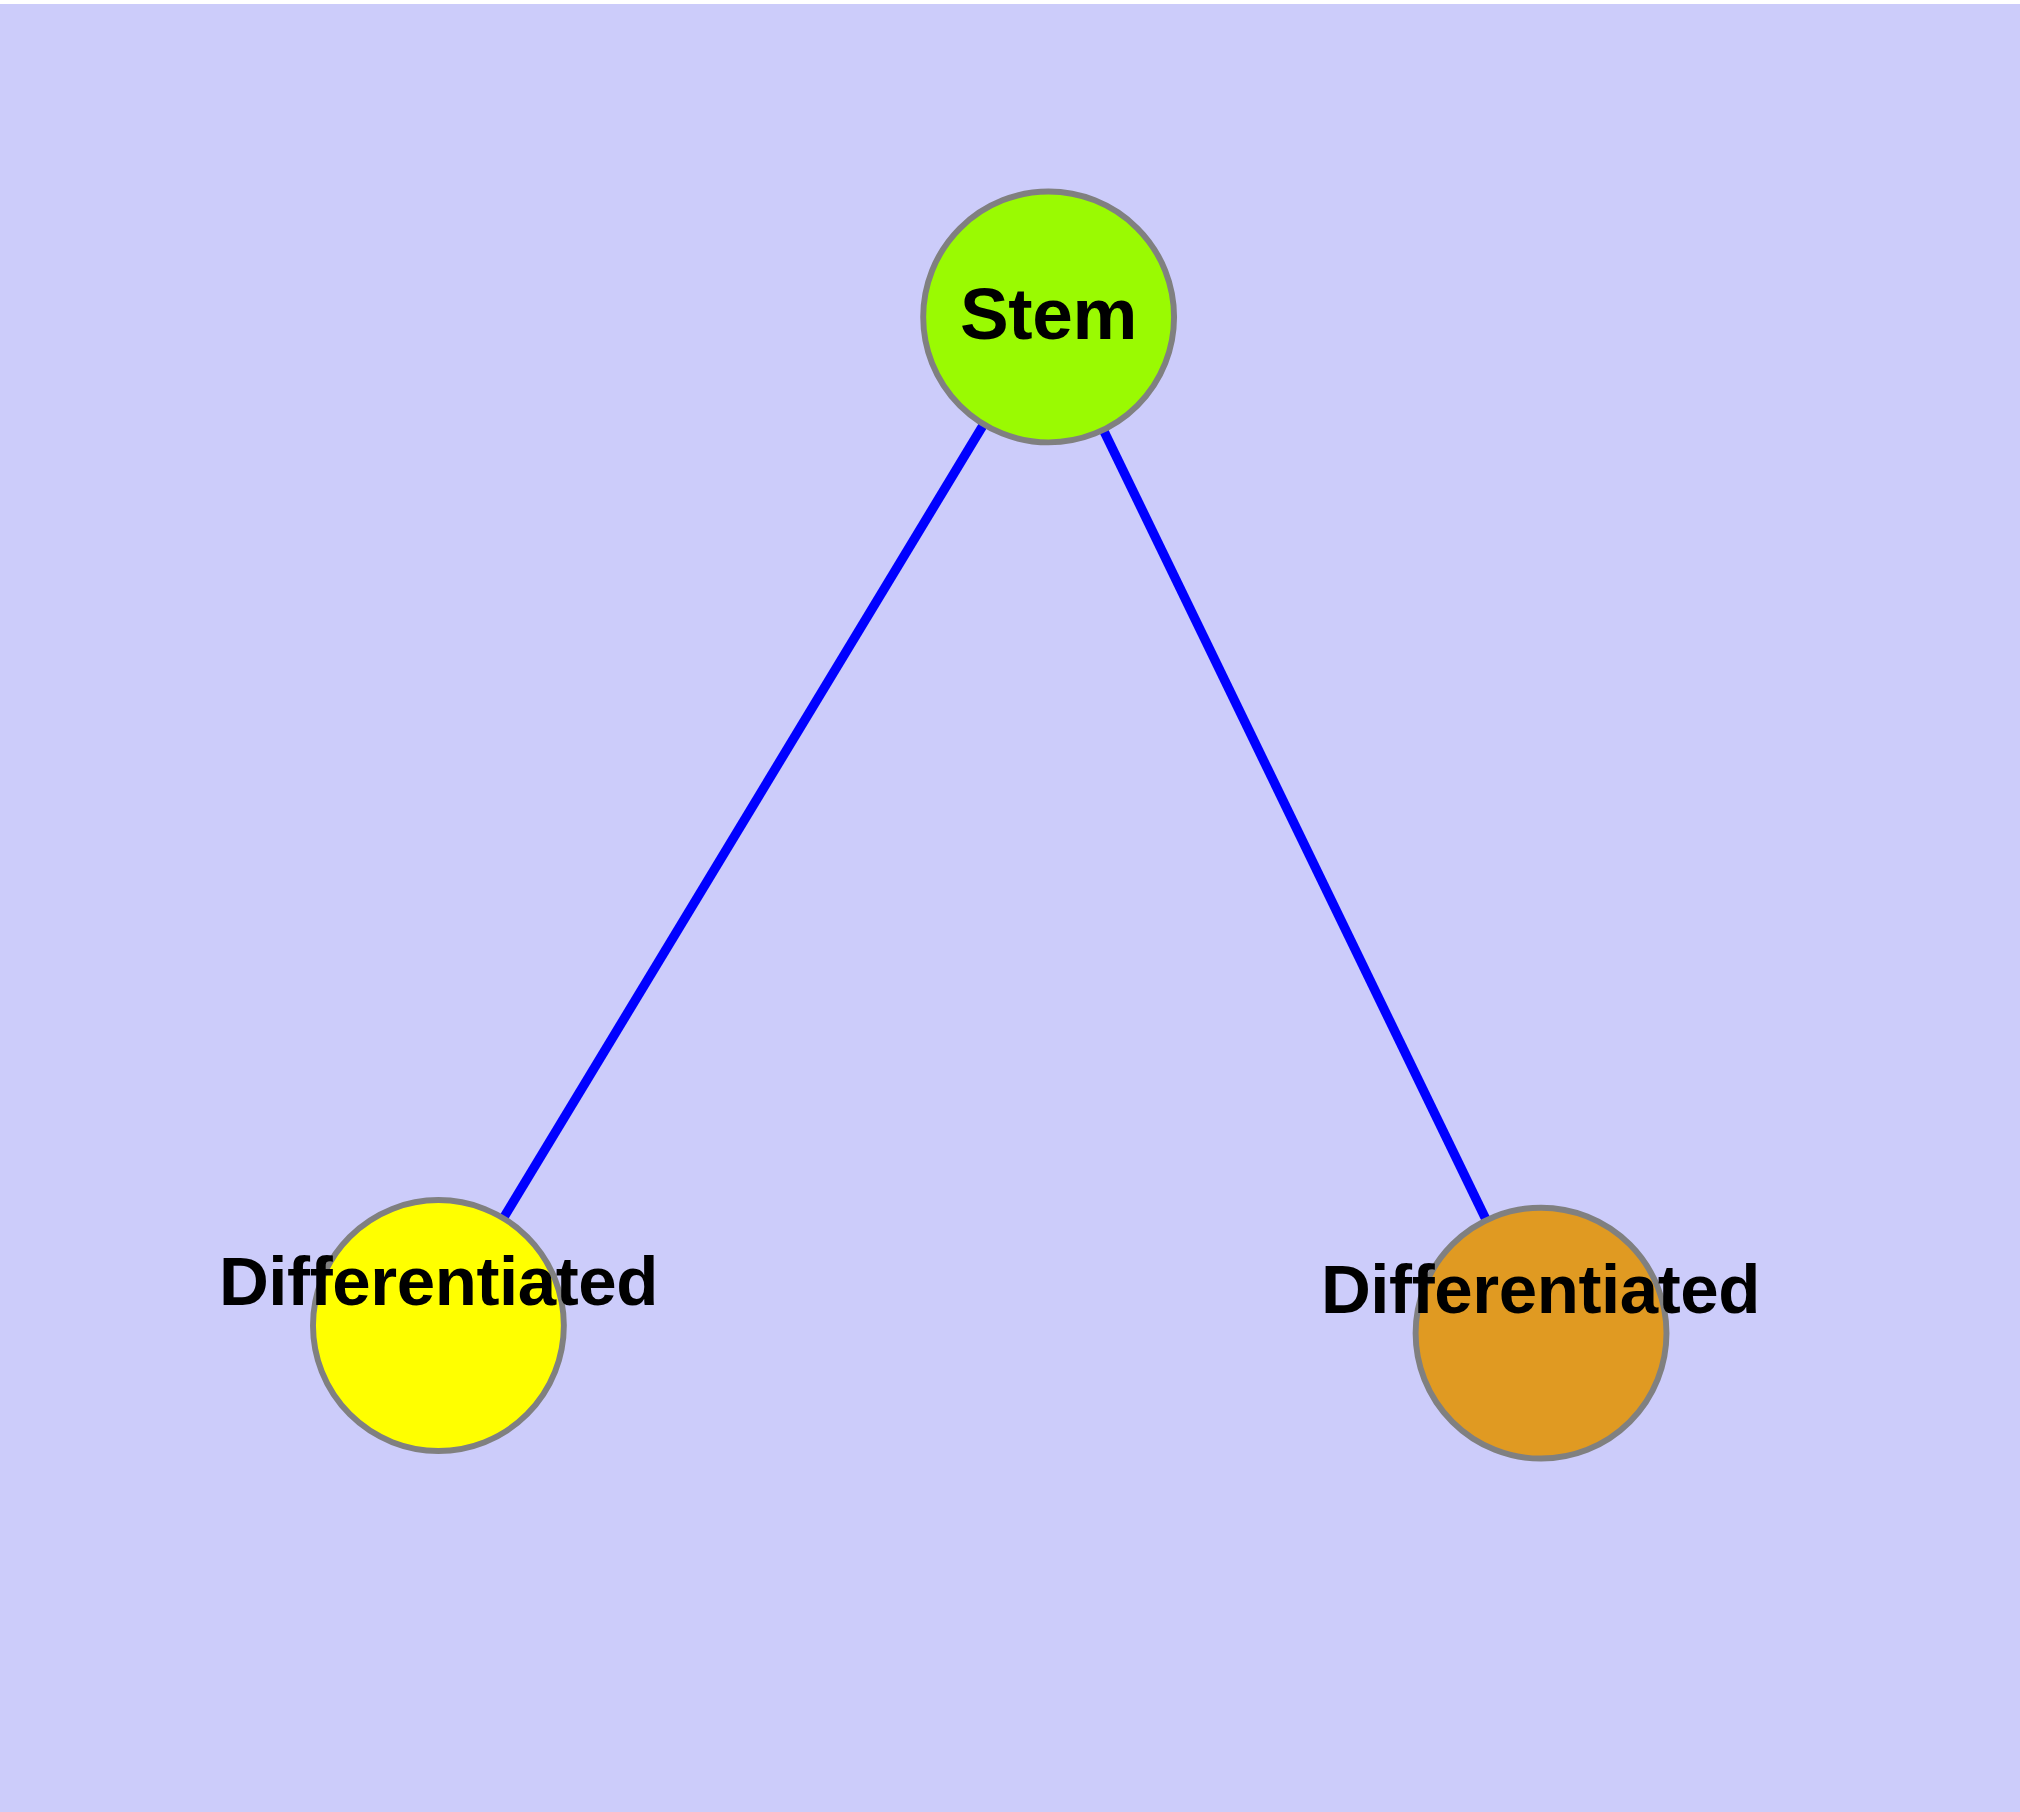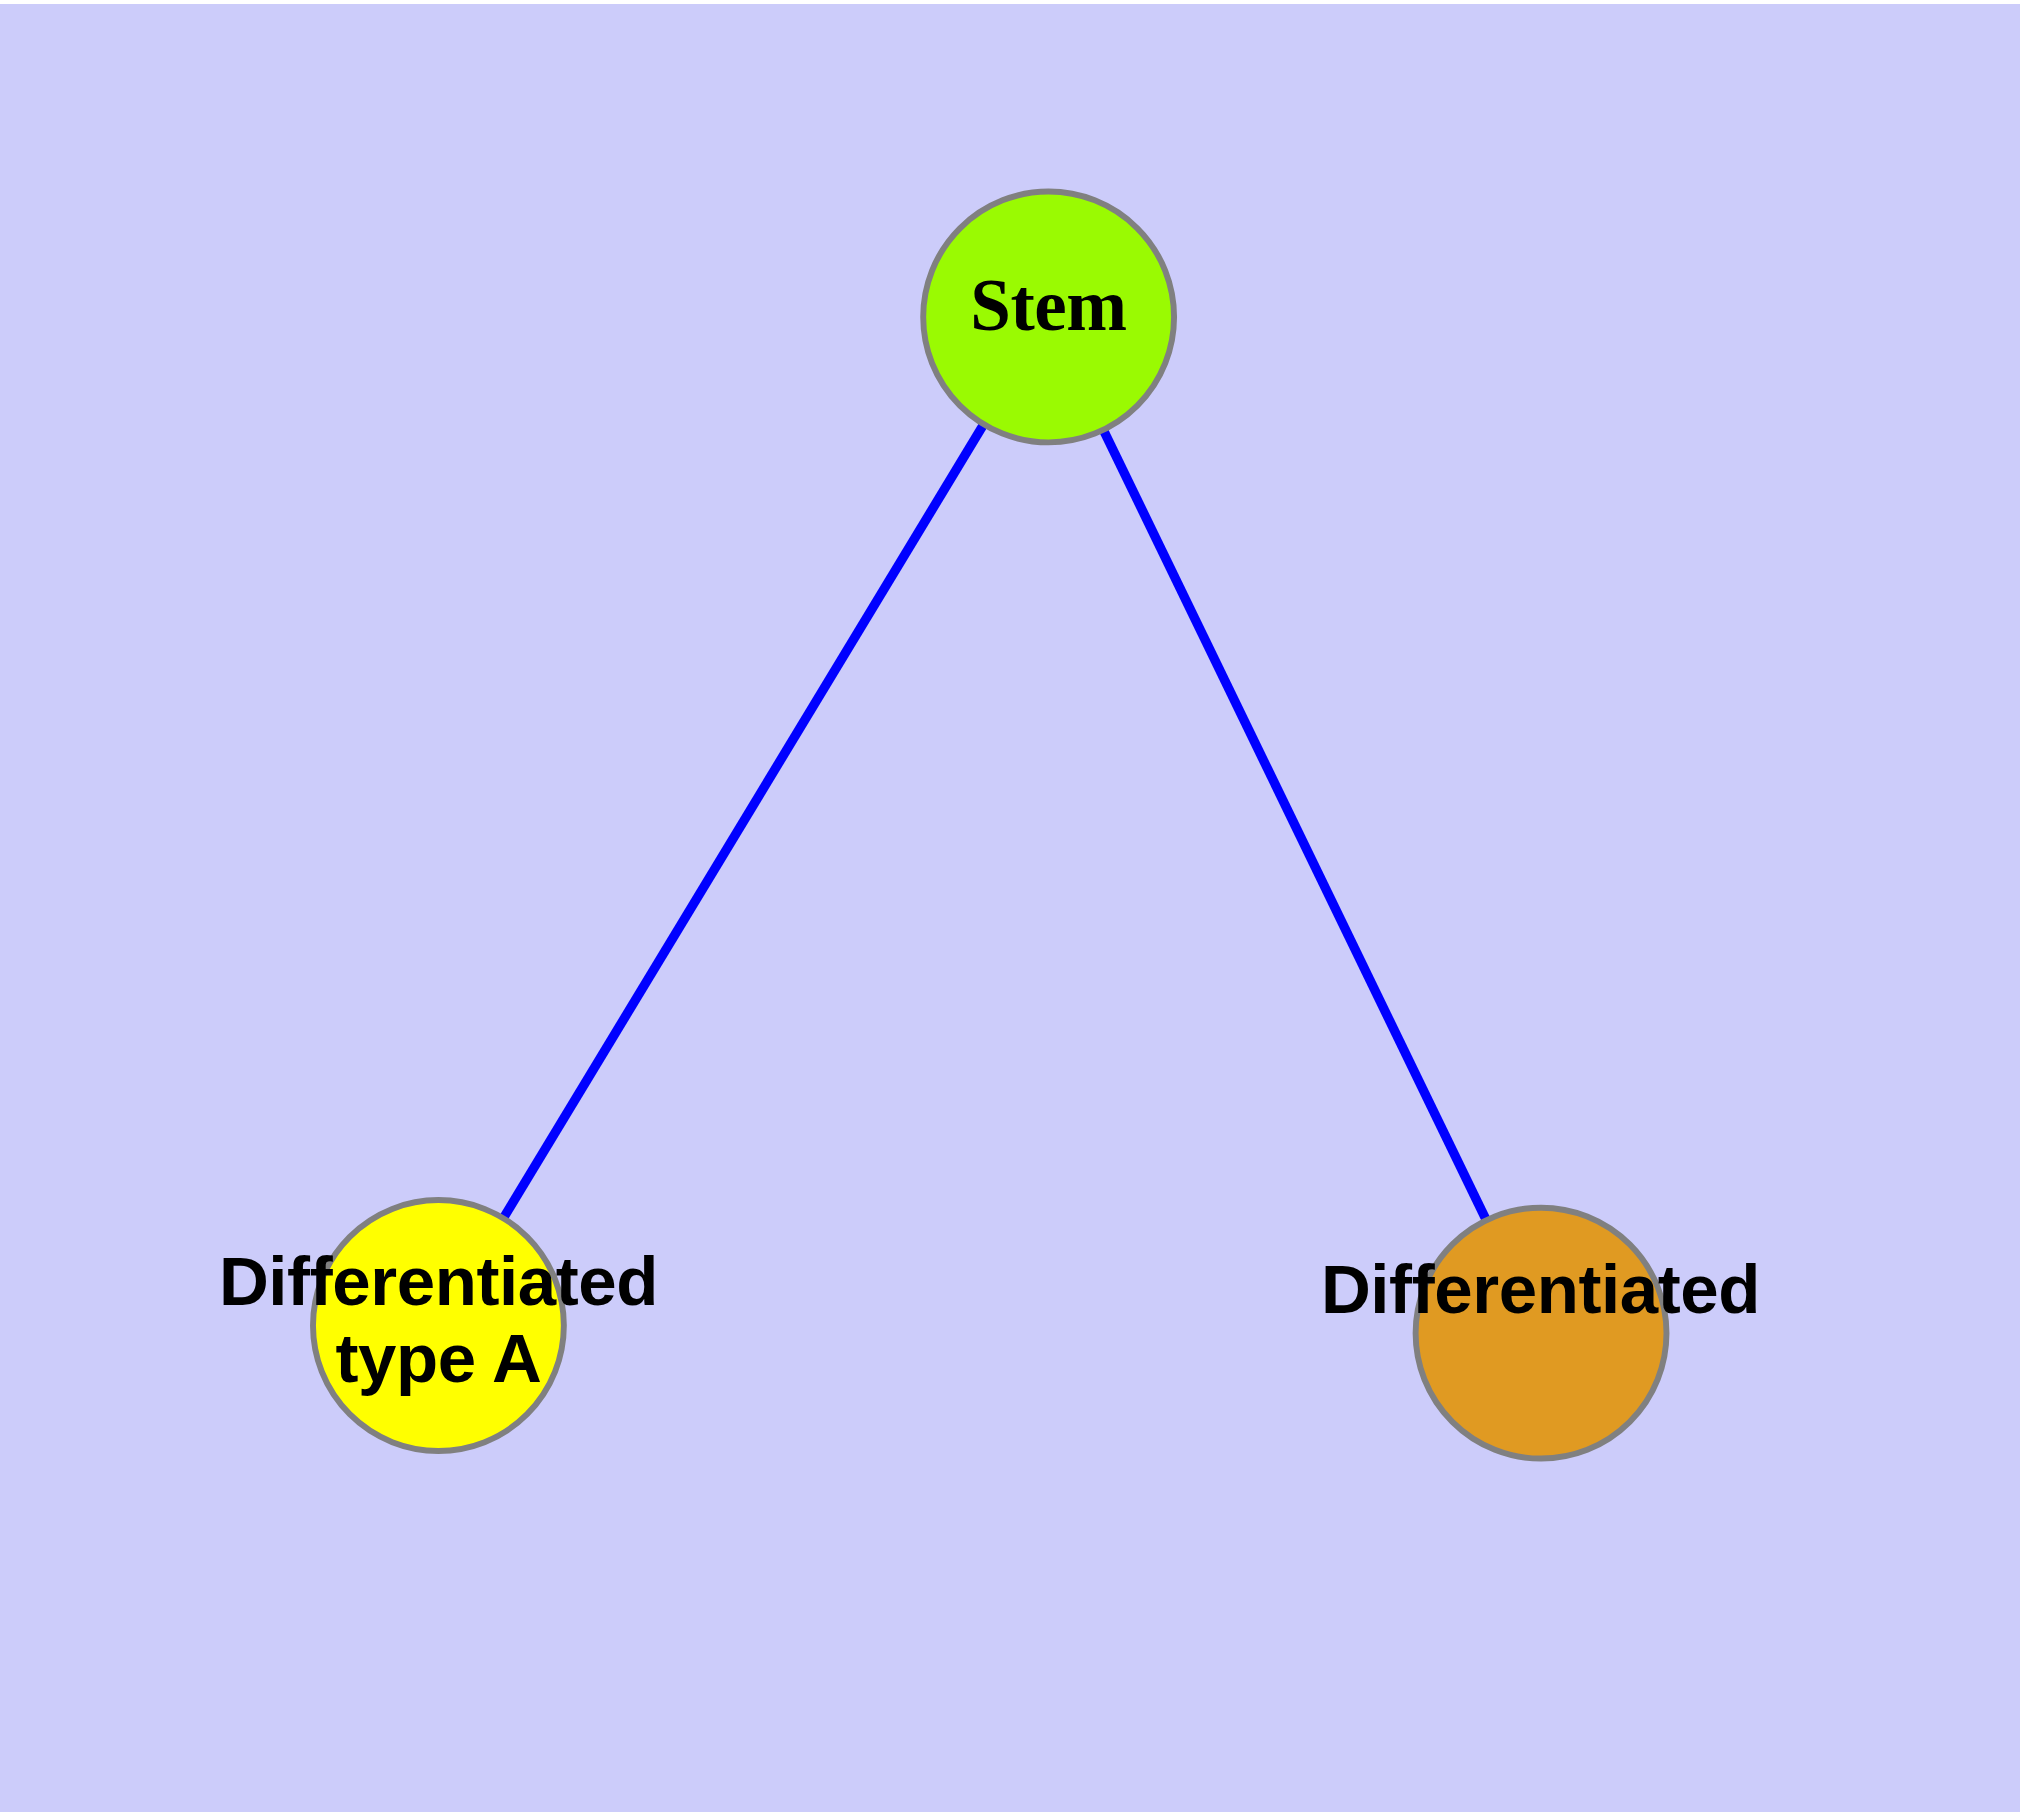--- a/index.html
+++ b/index.html
@@ -37,23 +37,22 @@
     font-weight: bold;
     font-family: "Liberation Sans", sans-serif;
     white-space: nowrap;
     line-height: 1.12;
     letter-spacing: -0.4px;
     pointer-events: none;
   }
   .node-label.stem {
     font-size: 73px;
     left: 794px;
-    top: 265px;
+    top: 273px;
     width: 509px;
-    font-family: Liberation Serif, serif;
   }
   .node-label.two-line {
     font-size: 69px;
     width: 763px;
   }
   .node-label.type-a {
     left: 57px;
     top: 1243px;
   }
   .node-label.type-b {
@@ -82,21 +81,20 @@
       <circle cx="1818" cy="1573" r="148" fill="#e09a22" stroke="#808080" stroke-width="7"></circle>
     </g>
   </svg>
 
   <div class="node-label stem">
     <span class="label-line">Stem</span>
   </div>
 
   <div class="node-label two-line type-a">
     <span class="label-line">Differentiated</span>
-    <span class="label-line">type A</span>
   </div>
 
   <div class="node-label two-line type-b">
     <span class="label-line">Differentiated</span>
   </div>
 
 </div>
 
 
 </body></html>

